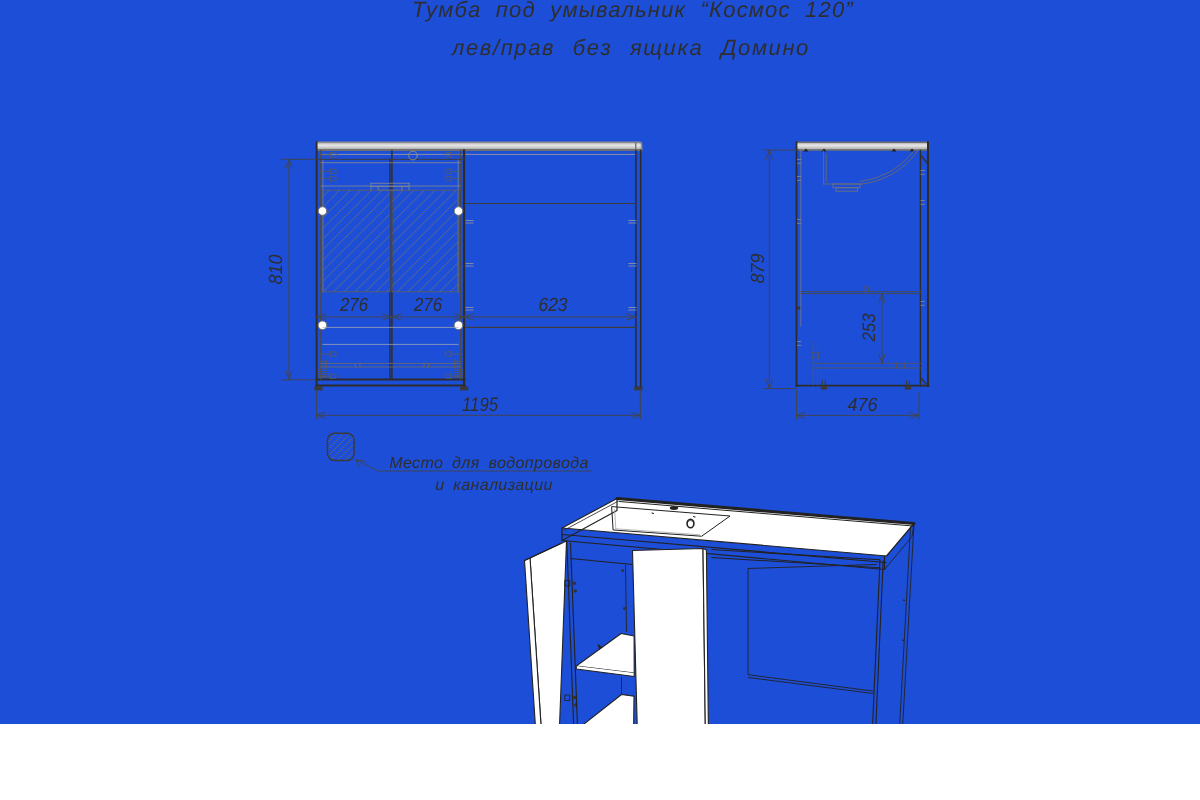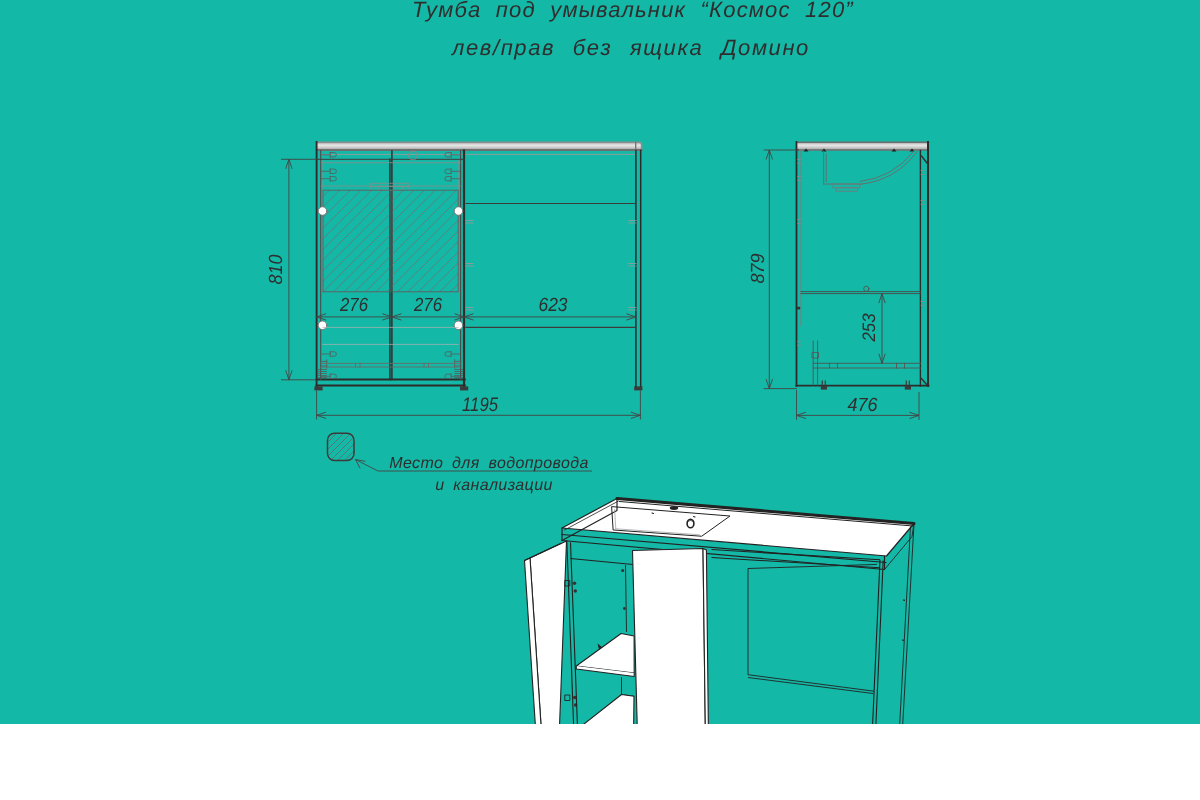--- a/index.html
+++ b/index.html
@@ -1,16 +1,16 @@
 <!DOCTYPE html>
 <html><head>
 <meta charset="utf-8">
 <style>
   html,body{margin:0;padding:0;background:#fff;}
-  .wrap{width:1200px;height:724px;position:relative;overflow:hidden;background:#14b8a6;}
+  .wrap{width:1200px;height:724px;position:relative;overflow:hidden;background:#1d4ed8;}
   text{font-family:"Liberation Sans",sans-serif;font-style:italic;fill:#2e2e2e;text-rendering:geometricPrecision;}
 </style>
 </head>
 <body>
 <div class="wrap">
 <svg width="1200" height="800" viewBox="0 0 1200 800">
 <defs>
 <pattern id="hx" patternUnits="userSpaceOnUse" width="7" height="7">
   <path d="M-1,8 L8,-1 M-4.5,3.5 L3.5,-4.5 M3.5,11.5 L11.5,3.5" stroke="#666" stroke-width="0.75" fill="none"></path>
 </pattern>

